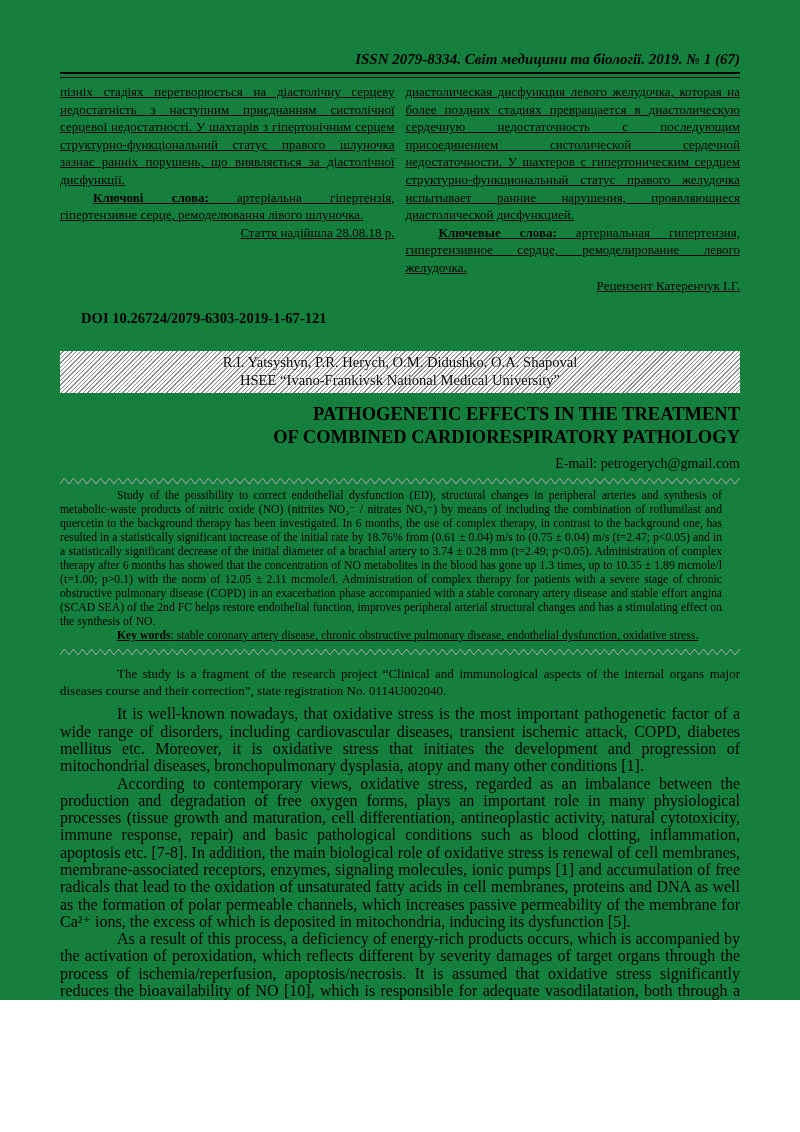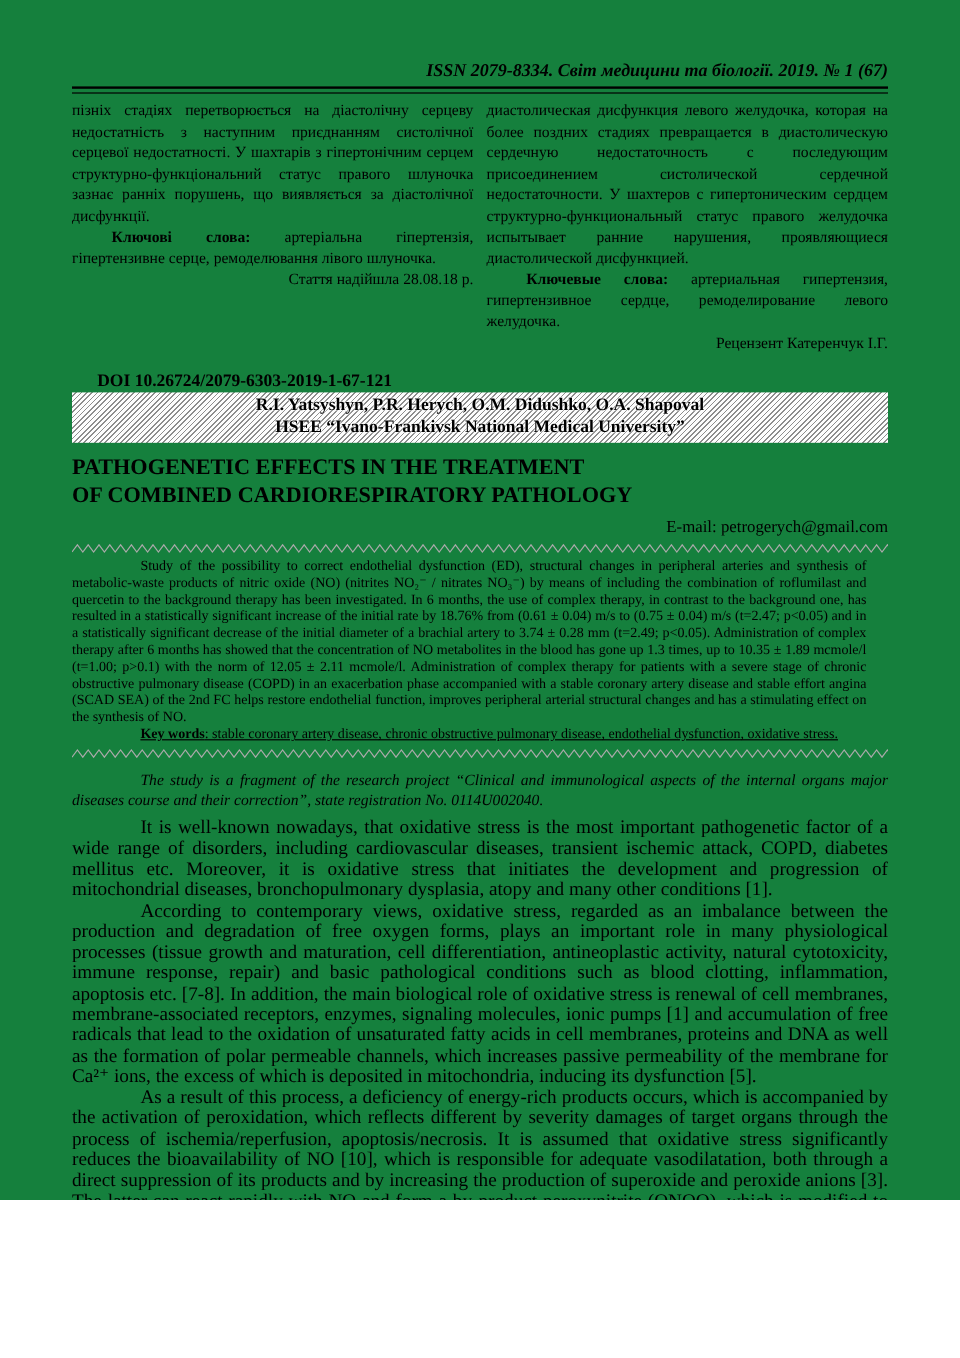--- a/index.html
+++ b/index.html
@@ -25,57 +25,56 @@
     height: 6px;
     border-top: 2.6px solid #000;
     border-bottom: 1.2px solid #000;
   }
   .resume {
     display: flex; gap: 11px;
     margin-top: 5px;
     font-size: 13px; line-height: 17.6px;
     text-align: justify;
   }
-  .resume .col { flex: 1 1 0; min-width: 0; }
+  .resume .col { flex: 1 1 0; min-width: 0; text-decoration: underline; }
   .resume p { margin: 0; }
   .resume .kw-par { text-indent: 33px; }
   .resume .meta { text-align: right; text-indent: 0; }
   .ids {
     margin: 16px 0 0 21px;
     font-weight: bold;
     font-size: 14.6px; line-height: 17px;
   }
   .banner {
-    margin-top: 0;
+    margin-top: 24px;
     padding: 3px 4px 4px 4px;
     text-align: center;
-    font-weight: bold;
+    font-weight: normal;
     font-size: 14.6px; line-height: 17.6px;
     background: repeating-linear-gradient(135deg, #fdfdfd 0px, #fdfdfd 2.1px, #8d8d8d 2.1px, #8d8d8d 3.1px);
     text-shadow: 0 0 2px #fff, 0 0 2px #fff;
   }
   .title {
     margin: 10px 0 0 0;
-    text-align: left;
+    text-align: right;
     font-size: 18.5px; line-height: 23px;
     font-weight: bold;
   }
   .email { margin-top: 7px; text-align: right; font-size: 14px; line-height: 16px; }
   svg.zigzag { display: block; margin: 5px 0 4px 0; }
   svg.zigzag path { stroke: #a9a9a9; stroke-width: 1; fill: none; }
   .abstract {
     margin: 1px 18px 0 0;
     text-align: justify;
     font-size: 11.7px; line-height: 14px;
     text-indent: 57px;
   }
   .abstract.kw-par { margin-top: 0; text-decoration: underline; }
   .fragment {
     margin: 9px 0 0 0;
-    font-style: italic;
     text-align: justify;
     font-size: 13px; line-height: 17px;
     text-indent: 57px;
   }
   .body-p {
     margin: 0;
     text-align: justify;
     font-size: 16px; line-height: 17.3px;
     text-indent: 57px;
   }

